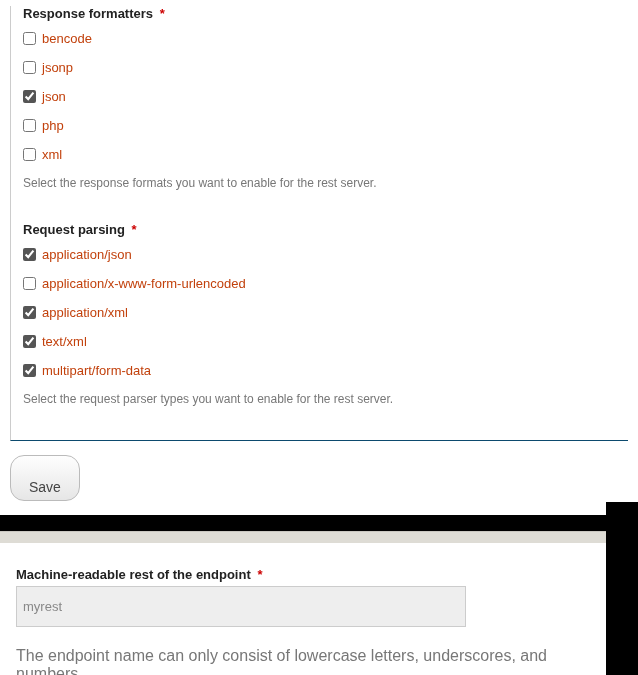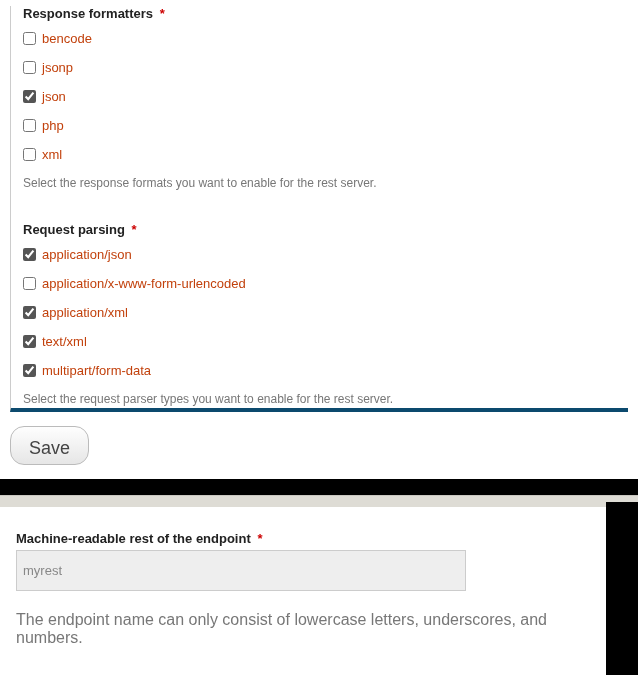--- a/index.html
+++ b/index.html
@@ -9,22 +9,22 @@
     font-size: 13px;
     color: #333;
     background: #fff;
   }
   .page {
     width: 638px;
     position: relative;
   }
   .top-panel {
     border-left: 1px solid #ccc;
-    border-bottom: 4px solid #0c4a6e;
-    padding: 0 10px 2px 12px;
+    border-bottom: 1px solid #0c4a6e;
+    padding: 0 10px 34px 12px;
     margin-left: 10px;
     margin-right: 10px;
   }
   .section-title {
     font-weight: bold;
     color: #222;
     margin-top: 6px;
     margin-bottom: 10px;
     font-size: 13px;
   }
@@ -51,23 +51,23 @@
   .help-text {
     color: #777;
     font-size: 12px;
     margin-top: 10px;
   }
   .save-area {
     padding: 14px 10px 14px 10px;
   }
   .save-btn {
     font-family: inherit;
-    font-size: 18px;
+    font-size: 14px;
     color: #444;
-    padding: 11px 18px 5px 18px;
+    padding: 23px 18px 5px 18px;
     background: linear-gradient(#fefefe, #e6e6e6);
     border: 1px solid #bbb;
     border-radius: 14px;
     cursor: pointer;
   }
   .divider-dark {
     height: 16px;
     background: #000;
   }
   .divider-grey {

